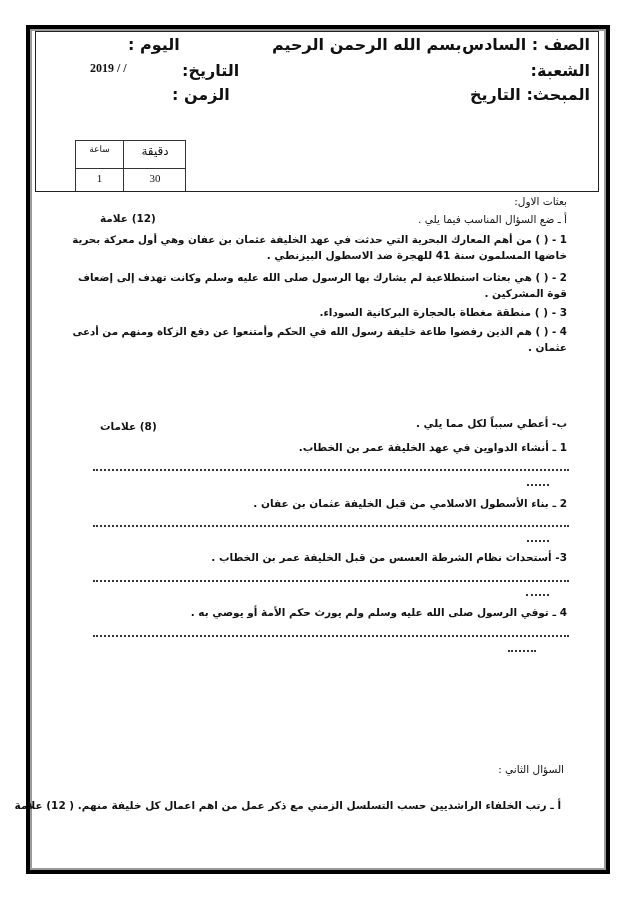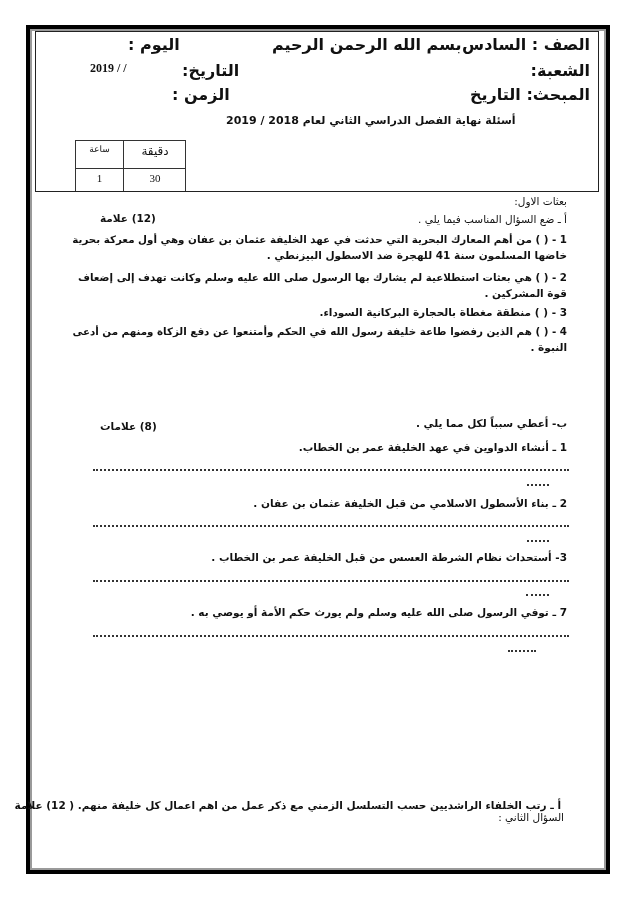--- a/index.html
+++ b/index.html
@@ -57,21 +57,20 @@
   <span class="hdr-text" style="left:236px; top:3px;">بسم الله الرحمن الرحيم</span>
   <span class="hdr-text" style="left:92px; top:3px;">اليوم :</span>
 
   <span class="hdr-text" style="right:8px; top:29px;">الشعبة:</span>
   <span class="hdr-text" style="left:146px; top:29px;">التاريخ:</span>
   <span class="hdr-text" style="left:54px; top:29px; font-family:'Liberation Serif', serif; font-size:12px; direction:ltr;">2019  /    /</span>
 
   <span class="hdr-text" style="right:8px; top:53px;">المبحث: التاريخ</span>
   <span class="hdr-text" style="left:136px; top:53px;">الزمن :</span>
 
-  <span class="hdr-text" style="left:190px; top:82px; font-size:11px;">أسئلة نهاية الفصل الدراسي الثاني لعام  2018 /   2019</span>
 
   <div class="dur-table" style="left:39px; top:108px;">
     <div class="vdiv"></div>
     <div class="hdiv"></div>
     <span class="cell" style="left:48px; width:62px; top:3px; font-family:'DejaVu Sans', sans-serif; font-size:12px;">دقيقة</span>
     <span class="cell" style="left:0; width:47px; top:3px; font-family:Liberation Serif, serif; font-size:9px;">ساعة</span>
     <span class="cell" style="left:48px; width:62px; top:31px;">30</span>
     <span class="cell" style="left:0; width:47px; top:31px;">1</span>
   </div>
 </div>
@@ -83,35 +82,35 @@
 
 <span class="body-text" style="top:232px; font-size:10.3px;">1 - (        ) من أهم المعارك البحرية التي حدثت في عهد الخليفة عثمان بن عفان وهي أول معركة بحرية</span>
 <span class="body-text" style="top:248px;">خاضها المسلمون سنة 41 للهجرة ضد الاسطول البيزنطي .</span>
 
 <span class="body-text" style="top:270px; font-size:10.3px;">2 - (        ) هي بعثات استطلاعية لم يشارك بها الرسول صلى الله عليه وسلم وكانت تهدف إلى إضعاف</span>
 <span class="body-text" style="top:286px;">قوة المشركين .</span>
 
 <span class="body-text" style="top:305px;">3 - (           ) منطقة مغطاة بالحجارة البركانية السوداء.</span>
 
 <span class="body-text" style="top:324px; font-size:10.3px;">4 - (         ) هم الذين رفضوا طاعة خليفة رسول الله في الحكم وأمتنعوا عن دفع الزكاة ومنهم من أدعى</span>
-<span class="body-text" style="top:340px;">النبوة .</span>
+<span class="body-text" style="top:340px;">عثمان .</span>
 
 <span class="body-text" style="top:416px;">ب- أعطي سبباً لكل مما يلي .</span>
 <span class="mark" style="top:420px;">(8) علامات</span>
 
 <span class="body-text" style="top:440px;">1 ـ أنشاء الدواوين في عهد الخليفة عمر بن الخطاب.</span>
 <div class="dots" style="top:469px;"></div>
 <div class="dots-short" style="top:484px; left:527px; width:22px;"></div>
 
 <span class="body-text" style="top:496px;">2 ـ بناء الأسطول الاسلامي من قبل الخليفة عثمان بن عفان .</span>
 <div class="dots" style="top:525px;"></div>
 <div class="dots-short" style="top:540px; left:527px; width:22px;"></div>
 
 <span class="body-text" style="top:550px;">3- أستحداث نظام الشرطة العسس من قبل الخليفة عمر بن الخطاب .</span>
 <div class="dots" style="top:580px;"></div>
 <div class="dots-short" style="top:594px; left:526px; width:23px;"></div>
 
-<span class="body-text" style="top:605px;">7 ـ توفي الرسول صلى الله عليه وسلم ولم يورث حكم الأمة أو يوصي به .</span>
+<span class="body-text" style="top:605px;">4 ـ توفي الرسول صلى الله عليه وسلم ولم يورث حكم الأمة أو يوصي به .</span>
 <div class="dots" style="top:635px;"></div>
 <div class="dots-short" style="top:650px; left:508px; width:28px;"></div>
 
-<span class="body-text plain" style="top:810px; right:72px;">السؤال الثاني :</span>
+<span class="body-text plain" style="top:762px; right:72px;">السؤال الثاني :</span>
 <span class="body-text" style="top:798px; right:75px;">أ ـ رتب الخلفاء الراشديين حسب التسلسل الزمني مع ذكر عمل من اهم اعمال كل  خليفة منهم. ( 12) علامة</span>
 
 </body></html>

